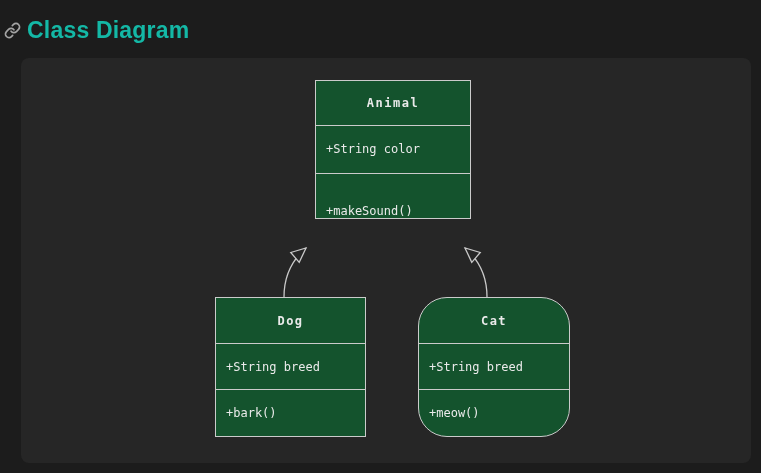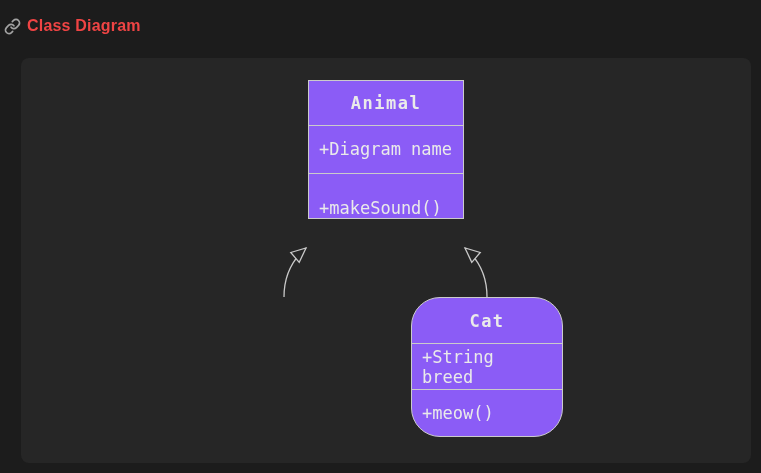--- a/index.html
+++ b/index.html
@@ -17,23 +17,23 @@
     gap: 6px;
   }
   .anchor-icon {
     width: 17px; height: 17px;
     display: block;
     color: #a3a3a3;
     cursor: pointer;
   }
   .page-title {
     font-family: "Liberation Sans", "DejaVu Sans", sans-serif;
-    font-size: 16px;
+    font-size: 23px;
     font-weight: 700;
-    color: #ef4444;
+    color: #14b8a6;
     letter-spacing: 0.2px;
   }
   .diagram-panel {
     position: absolute;
     left: 21px; top: 58px;
     width: 730px; height: 405px;
     background: #262626;
     border-radius: 8px;
   }
   .edges-svg {
@@ -42,24 +42,25 @@
     width: 730px; height: 405px;
     pointer-events: none;
   }
   .edge-path {
     fill: none;
     stroke: #c9c9c9;
     stroke-width: 1.3;
   }
   .class-box {
     position: absolute;
-    background: #8b5cf6;
+    background: #14532d;
     border: 1.5px solid #cbcbcb;
     color: #eaeaea;
-    font-size: 17px;
+    font-size: 12px;
+    margin-left: 7px;
   }
   .class-box .class-title {
     display: flex;
     align-items: center;
     justify-content: center;
     font-weight: 700;
     letter-spacing: 1.5px;
   }
   .class-section {
     border-top: 1.5px solid #cbcbcb;
@@ -94,27 +95,36 @@
         <path d="M 1.5,1.5 L 16,8 L 1.5,14.5 Z" fill="#262626" stroke="#c9c9c9" stroke-width="1.3"></path>
       </marker>
     </defs>
     <path class="edge-path" d="M 263,239 C 263,217 271,202 285,190" marker-end="url(#triangle)"></path>
     <path class="edge-path" d="M 466,239 C 466,217 458,202 444,190" marker-end="url(#triangle)"></path>
   </svg>
 
   <div class="class-box box-animal">
     <div class="class-title">Animal</div>
     <div class="class-section class-fields">
-      <div>+Diagram name</div>
+      <div>+String color</div>
     </div>
     <div class="class-section class-methods">
       <div>+makeSound()</div>
     </div>
   </div>
 
+  <div class="class-box box-small box-dog">
+    <div class="class-title">Dog</div>
+    <div class="class-section class-fields">
+      <div>+String breed</div>
+    </div>
+    <div class="class-section class-methods">
+      <div>+bark()</div>
+    </div>
+  </div>
 
   <div class="class-box box-small box-cat">
     <div class="class-title">Cat</div>
     <div class="class-section class-fields">
       <div>+String breed</div>
     </div>
     <div class="class-section class-methods">
       <div>+meow()</div>
     </div>
   </div>

